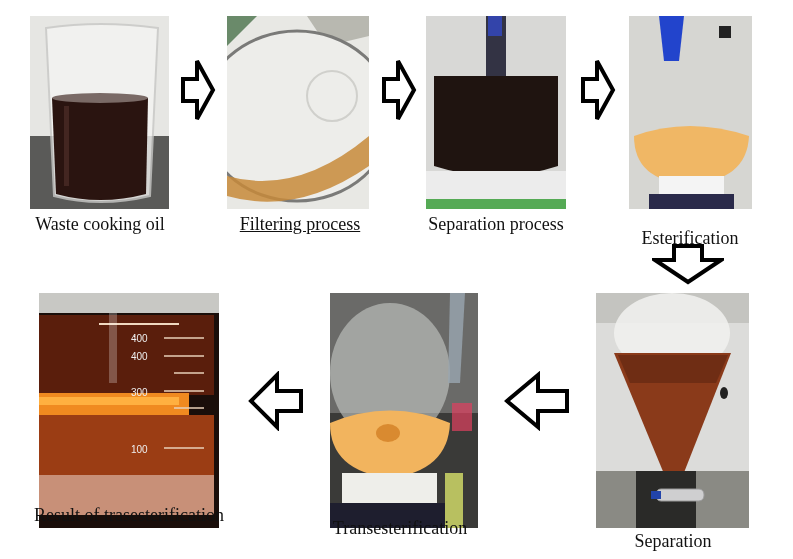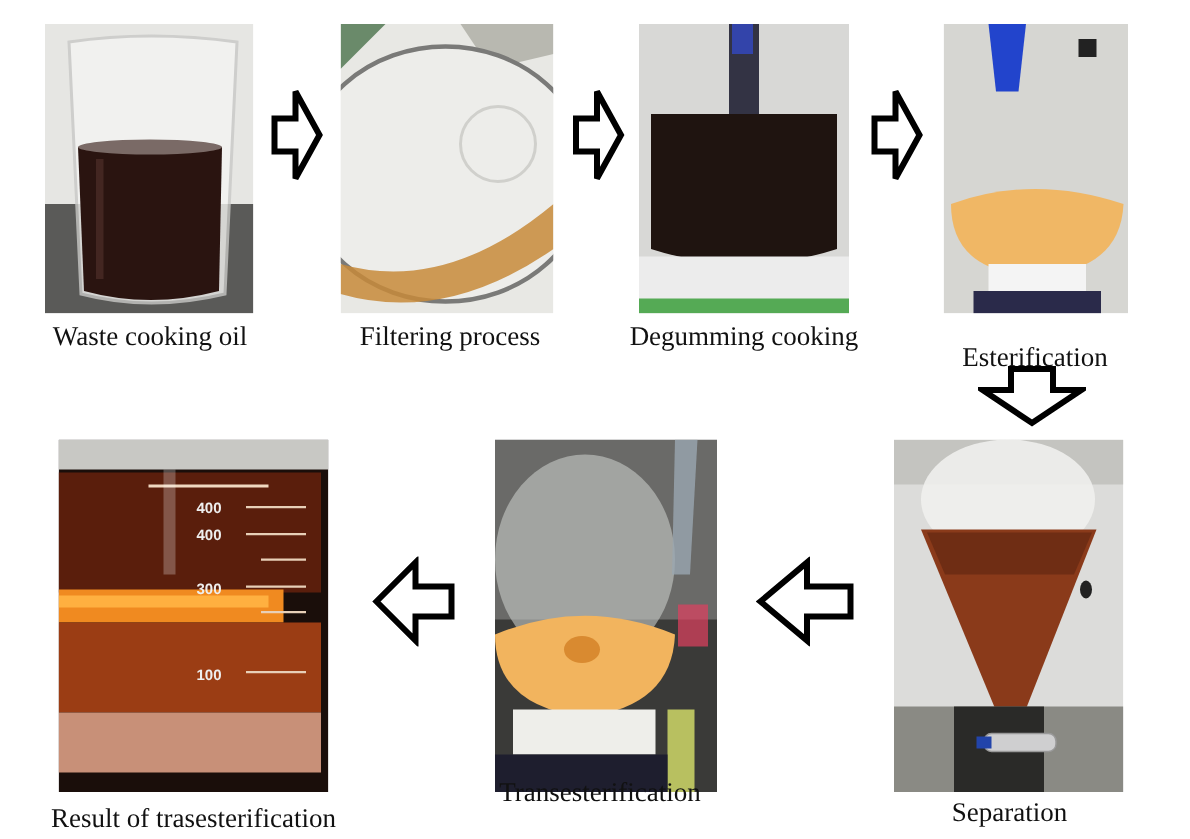--- a/index.html
+++ b/index.html
@@ -1,17 +1,17 @@
 <!DOCTYPE html>
 <html><head>
 <meta charset="utf-8">
 <style>
   html, body { margin: 0; padding: 0; background: #ffffff; }
   body { width: 793px; height: 559px; position: relative; overflow: hidden; font-family: "Liberation Serif", "DejaVu Serif", serif; }
-  .photo { position: absolute; overflow: hidden; font-weight: bold; }
+  .photo { position: absolute; overflow: hidden; }
   .label { position: absolute; font-size: 18px; color: #111; text-align: center; white-space: nowrap; }
   .arrow { position: absolute; }
   svg { display: block; }
 </style>
 </head>
 <body>
 
 <div class="photo" style="left:30px;top:16px;width:139px;height:193px;">
   <svg width="139" height="193" viewBox="0 0 139 193">
     <rect x="0" y="0" width="139" height="120" fill="#e6e6e3"></rect>
@@ -33,39 +33,39 @@
 <div class="photo" style="left:227px;top:16px;width:142px;height:193px;">
   <svg width="142" height="193" viewBox="0 0 142 193">
     <rect width="142" height="193" fill="#e8e8e4"></rect>
     <path d="M0 0 L30 0 L0 30 Z" fill="#6a8a6a"></path>
     <path d="M80 0 L142 0 L142 20 L100 30 Z" fill="#b8b8b0"></path>
     <ellipse cx="70" cy="100" rx="95" ry="85" fill="#ededea" stroke="#7a7a78" stroke-width="3"></ellipse>
     <path d="M0 160 Q70 180 142 120 L142 150 Q70 200 0 180 Z" fill="#c78a3a" opacity="0.85"></path>
     <circle cx="105" cy="80" r="25" fill="none" stroke="#d0d0cc" stroke-width="2"></circle>
   </svg>
 </div>
-<div class="label" style="left:210px;top:214px;width:180px;">Filtering process</div>
+<div class="label" style="left:210px;top:214px;width:180px;text-decoration:underline;">Filtering process</div>
 
 <div class="arrow" style="left:381px;top:57px;">
   <svg width="36" height="66" viewBox="0 0 36 66">
       <path d="M3 22 L17 22 L17 4 L33 33 L17 62 L17 44 L3 44 Z" fill="#fff" stroke="#000" stroke-width="4"></path>
     </svg>
 </div>
 
 <div class="photo" style="left:426px;top:16px;width:140px;height:193px;">
   <svg width="140" height="193" viewBox="0 0 140 193">
     <rect width="140" height="193" fill="#d8d8d6"></rect>
     <rect x="60" y="0" width="20" height="60" fill="#334"></rect>
     <rect x="62" y="0" width="14" height="20" fill="#3344aa"></rect>
     <path d="M8 60 L132 60 L132 150 Q70 170 8 150 Z" fill="#1f1410"></path>
     <rect x="0" y="155" width="140" height="30" fill="#ececec"></rect>
     <rect x="0" y="183" width="140" height="10" fill="#55aa55"></rect>
   </svg>
 </div>
-<div class="label" style="left:406px;top:214px;width:180px;">Degumming cooking</div>
+<div class="label" style="left:406px;top:214px;width:180px;">Separation process</div>
 
 <div class="arrow" style="left:580px;top:57px;">
   <svg width="36" height="66" viewBox="0 0 36 66">
       <path d="M3 22 L17 22 L17 4 L33 33 L17 62 L17 44 L3 44 Z" fill="#fff" stroke="#000" stroke-width="4"></path>
     </svg>
 </div>
 
 <div class="photo" style="left:629px;top:16px;width:123px;height:193px;">
   <svg width="123" height="193" viewBox="0 0 123 193">
     <rect width="123" height="193" fill="#d6d6d2"></rect>
@@ -147,13 +147,13 @@
       <line x1="125" y1="45" x2="165" y2="45"></line>
       <line x1="125" y1="63" x2="165" y2="63"></line>
       <line x1="135" y1="80" x2="165" y2="80"></line>
       <line x1="125" y1="98" x2="165" y2="98"></line>
       <line x1="135" y1="115" x2="165" y2="115"></line>
       <line x1="125" y1="155" x2="165" y2="155"></line>
     </g>
     <rect x="70" y="20" width="8" height="70" fill="#fff" opacity="0.25"></rect>
   </svg>
 </div>
-<div class="label" style="left:14px;top:535px;width:230px;">Result of trasesterification</div>
+<div class="label" style="left:14px;top:505px;width:230px;">Result of trasesterification</div>
 
 </body></html>

